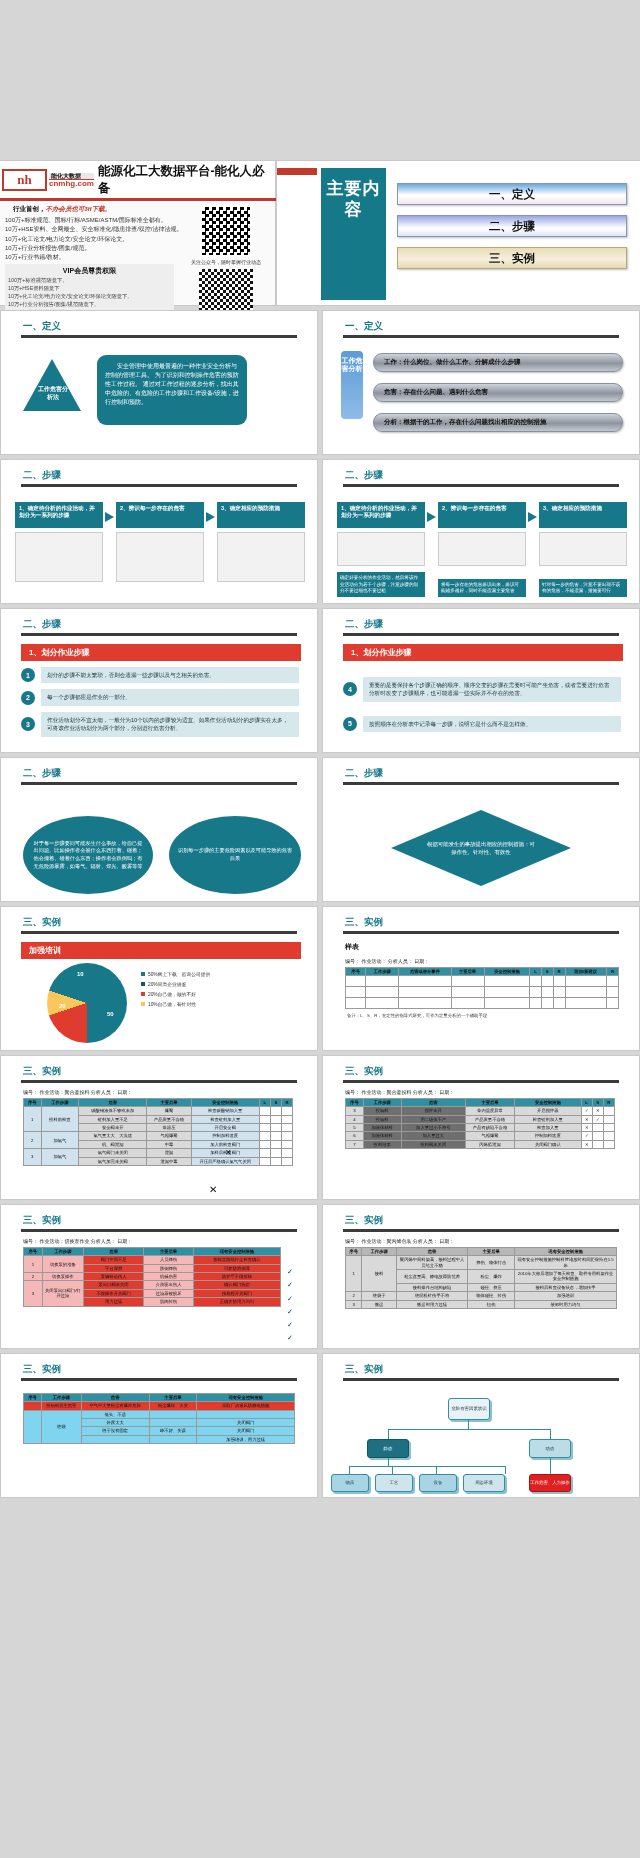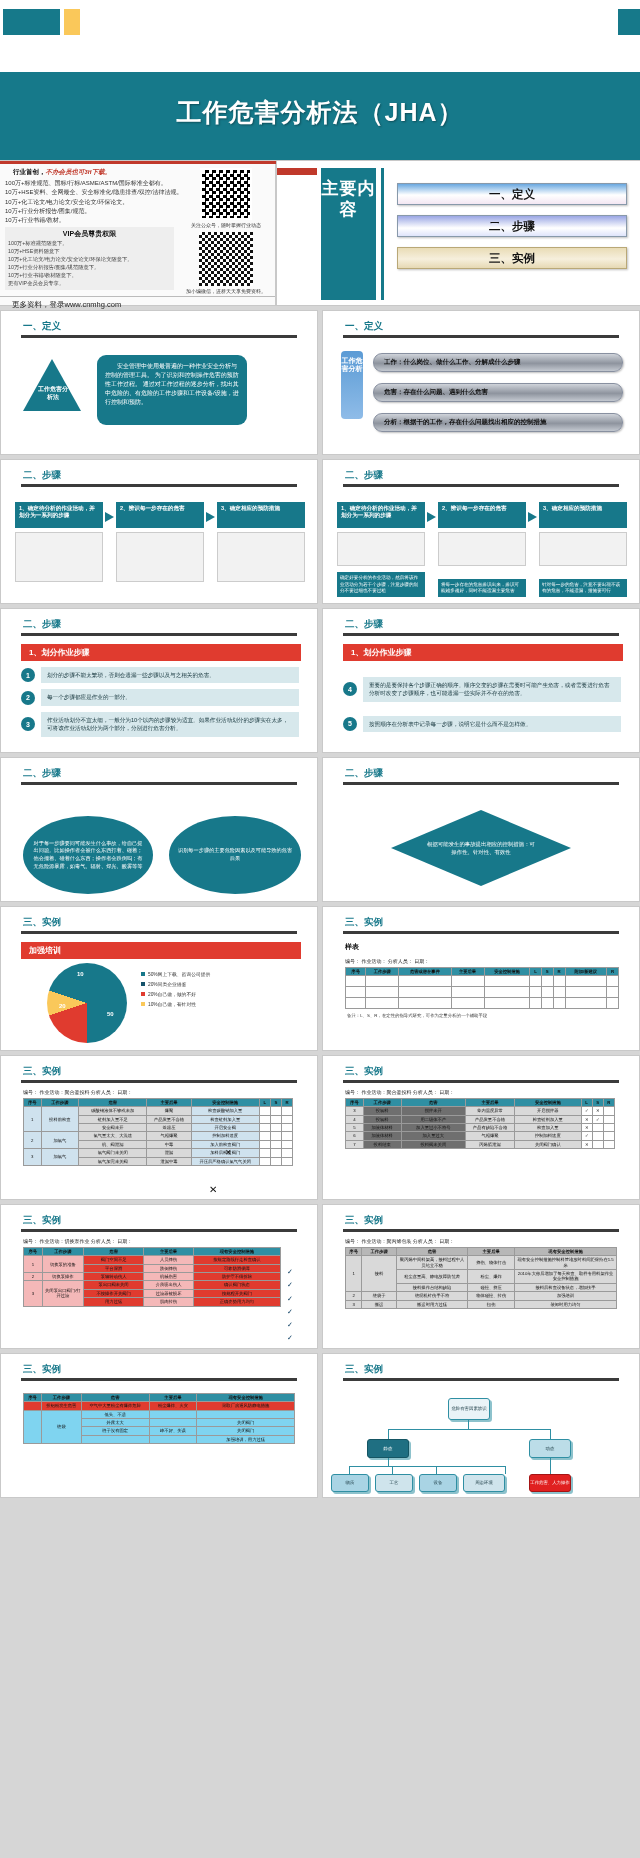--- a/index.html
+++ b/index.html
@@ -44,21 +44,21 @@
   .promo-foot { font-size:7.5px; color:#222; padding:3px 0 0 12px; border-top:1px solid #bbb; margin-top:2px; }
   .qr { width:52px; height:52px; margin:0 auto; background:
       repeating-conic-gradient(#000 0% 25%, #fff 0% 50%) 0 0/7px 7px; border:2px solid #fff; }
   .qr2 { width:54px; height:54px; margin:4px auto 0; background:
       repeating-conic-gradient(#111 0% 25%, #fff 0% 50%) 0 0/6px 6px; }
   .qr-cap { font-size:5px; color:#333; margin-top:2px; }
 
   
   .toc { position:absolute; left:276px; top:160px; width:364px; height:146px; background:#ffffff; border:1px solid #c8c8c8; border-right:none; }
   .toc-redtab { position:absolute; left:0; top:7px; width:40px; height:7px; background:#c0392b; }
-  .toc-sidebar { position:absolute; left:44px; top:7px; width:55px; height:132px; background:#16798a; color:#fff;
+  .toc-sidebar { position:absolute; left:44px; top:7px; width:65px; height:132px; background:#16798a; color:#fff;
                  font-size:17px; font-weight:bold; text-align:center; padding-top:10px; line-height:1.26; letter-spacing:1px; }
   .toc-divider { position:absolute; left:104px; top:7px; width:3px; height:132px; background:#16798a; }
   .toc-items { position:absolute; left:120px; top:22px; width:230px; }
   .toc-btn { height:22px; margin-bottom:10px; border:1px solid #8899aa; display:flex; align-items:center; justify-content:center;
              font-size:11.5px; font-weight:bold; color:#111; box-shadow:1px 1px 2px rgba(0,0,0,.25); }
   .toc-b1 { background:linear-gradient(#6aa8e0,#ffffff 55%,#f3e6f2); }
   .toc-b2 { background:linear-gradient(#9aa6e4,#ffffff 60%,#dfe4fb); }
   .toc-b3 { background:linear-gradient(#e9dcb6,#f6efdc 55%,#e6d9b4); border-color:#b9a877; }
 
   
@@ -134,29 +134,30 @@
           box-shadow:2px 2px 0 rgba(47,143,163,.55); }
   .ln { position:absolute; background:#2f8fa3; }
   .chk { color:#0a3d62; font-weight:bold; }
   .xk { color:#111; font-weight:bold; }
 </style>
 </head>
 <body>
 
 <div class="page">
 
-  <div class="cover">
-    <div class="cover-bar-teal"></div>
-    <div class="cover-bar-yellow"></div>
-    <div class="cover-bar-right"></div>
-    <div class="cover-band"></div>
-    <div class="cover-title">工作危害分析法（JHA）</div>
-  </div>
 
   <div class="promo">
+    <div class="promo-head">
+      <div class="promo-logo">nh</div>
+      <div class="promo-logo-txt">
+        <div class="l1">能化大数据</div>
+        <div class="l2">cnmhg.com</div>
+      </div>
+      <div class="promo-head-title">能源化工大数据平台-能化人必备</div>
+    </div>
     <div class="promo-redline"></div>
     <div class="promo-body">
       <div class="promo-left">
         <div class="promo-sub">
           <span>行业首创，</span><em>不办会员也可зн下载。</em>
         </div>
         <div class="promo-li">100万+标准规范、国标/行标/ASME/ASTM/国际标准全都有。</div>
         <div class="promo-li">10万+HSE资料、全网最全、安全标准化/隐患排查/双控/法律法规。</div>
         <div class="promo-li">10万+化工论文/电力论文/安全论文/环保论文。</div>
         <div class="promo-li">10万+行业分析报告/图集/规范。</div>

